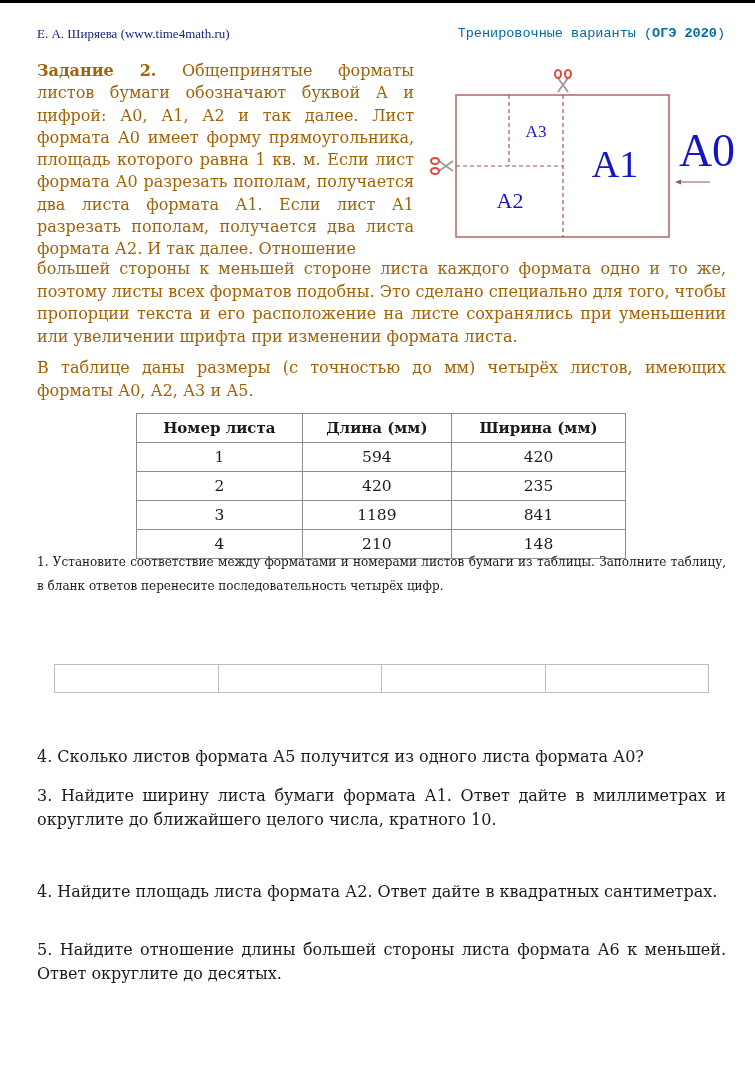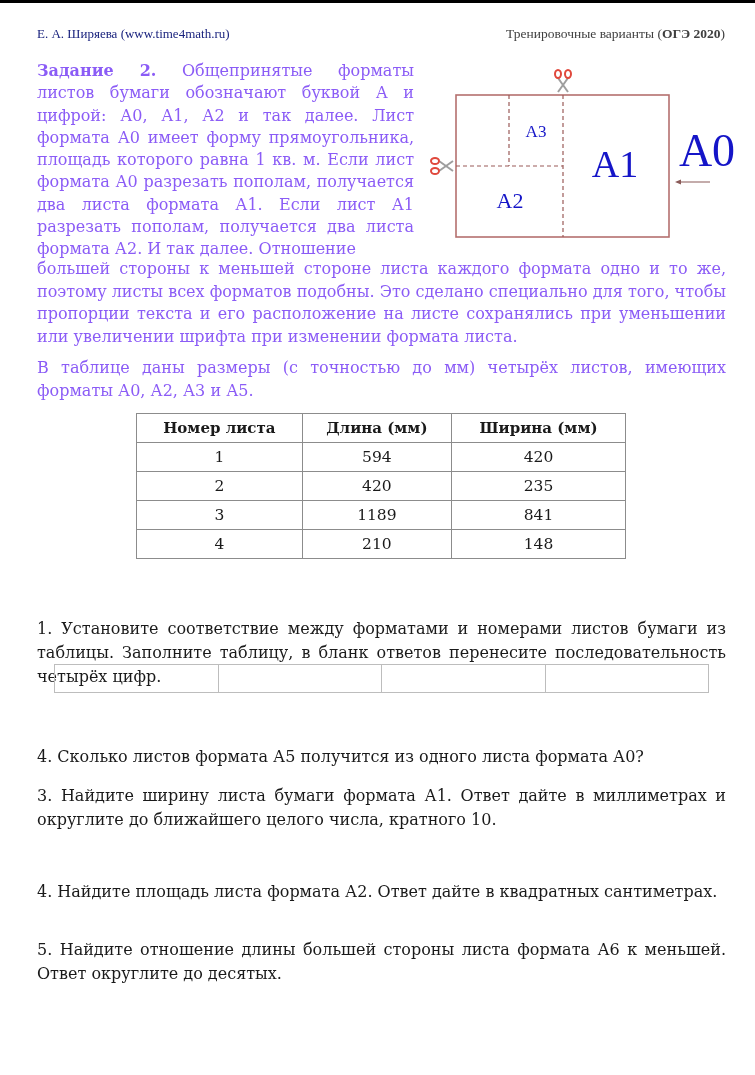--- a/index.html
+++ b/index.html
@@ -2,41 +2,41 @@
 <html><head>
   <meta charset="utf-8">
   <style>
     html, body { margin: 0; padding: 0; }
     body {
       width: 755px; height: 1075px; background: #ffffff; position: relative; overflow: hidden;
       font-family: "DejaVu Serif", "Liberation Serif", serif; color: #1a1a1a;
     }
     .topbar { position: absolute; left: 0; top: 0; width: 755px; height: 3px; background: #000; }
     .hdr-left { position: absolute; left: 37px; top: 26px; font-family: "Liberation Serif", serif; font-size: 13px; color: #1a237e; }
-    .hdr-right { position: absolute; right: 30px; top: 26px; font-family: Liberation Serif, serif; font-size: 13.5px; color: #404040; }
+    .hdr-right { position: absolute; right: 30px; top: 26px; font-family: Liberation Mono, monospace; font-size: 13.5px; color: #0369a1; }
     .hdr-right b { font-weight: bold; }
 
-    .para { position: absolute; left: 37px; font-size: 16px; line-height: 22.3px; text-align: justify; color: #8b5cf6; }
+    .para { position: absolute; left: 37px; font-size: 16px; line-height: 22.3px; text-align: justify; color: #a16207; }
     .p1 { top: 60px; width: 377px; }
     .p1 b { font-family: "DejaVu Serif", serif; font-weight: bold; }
     .p2 { top: 258px; width: 689px; line-height: 22.5px; }
     .p3 { top: 356px; width: 689px; line-height: 23px; }
 
     .figure { position: absolute; left: 425px; top: 62px; width: 320px; height: 180px; }
 
     table.sizes {
       position: absolute; left: 136px; top: 413px; width: 490px; border-collapse: collapse;
       font-size: 15.5px;
     }
     table.sizes th, table.sizes td {
       border: 1px solid #8c8c8c; text-align: center; height: 28px; padding: 0;
     }
     table.sizes th { font-weight: bold; font-size: 15px; }
 
-    .q1 { position: absolute; left: 37px; top: 617px; width: 689px; font-size: 16px; line-height: 24px; text-align: justify; }
+    .q1 { position: absolute; left: 37px; top: 550px; width: 689px; font-size: 12px; line-height: 24px; text-align: justify; }
 
     table.answer {
       position: absolute; left: 54px; top: 664px; width: 655px; border-collapse: collapse;
       font-family: "Liberation Serif", serif; font-size: 17px;
     }
     table.answer td { border: 1px solid #bdbdbd; text-align: center; height: 27px; width: 25%; padding: 0; }
 
     .q { position: absolute; left: 37px; width: 689px; font-size: 16px; line-height: 24px; text-align: justify; }
     .q2 { top: 745px; }
     .q3 { top: 784px; }

